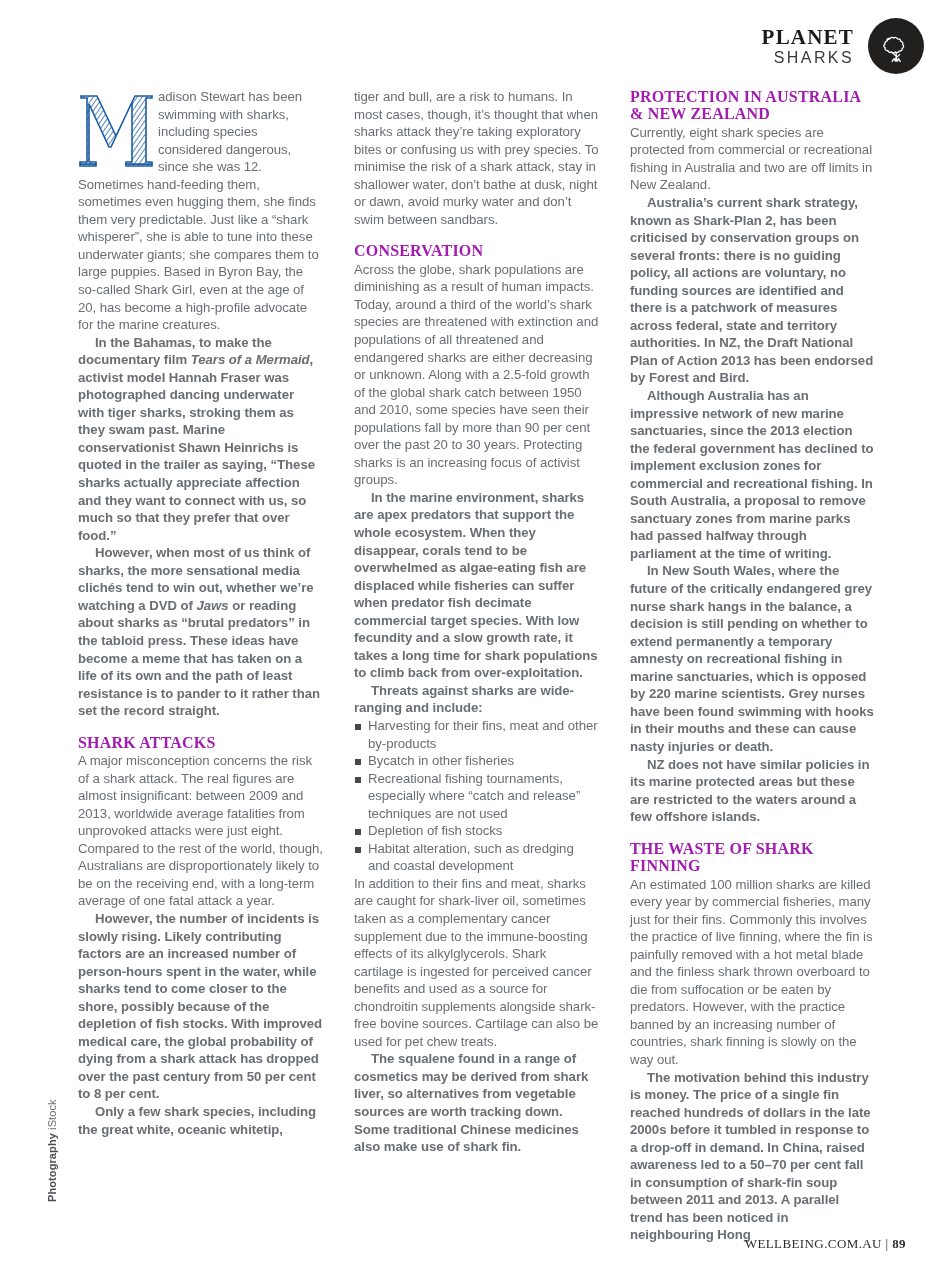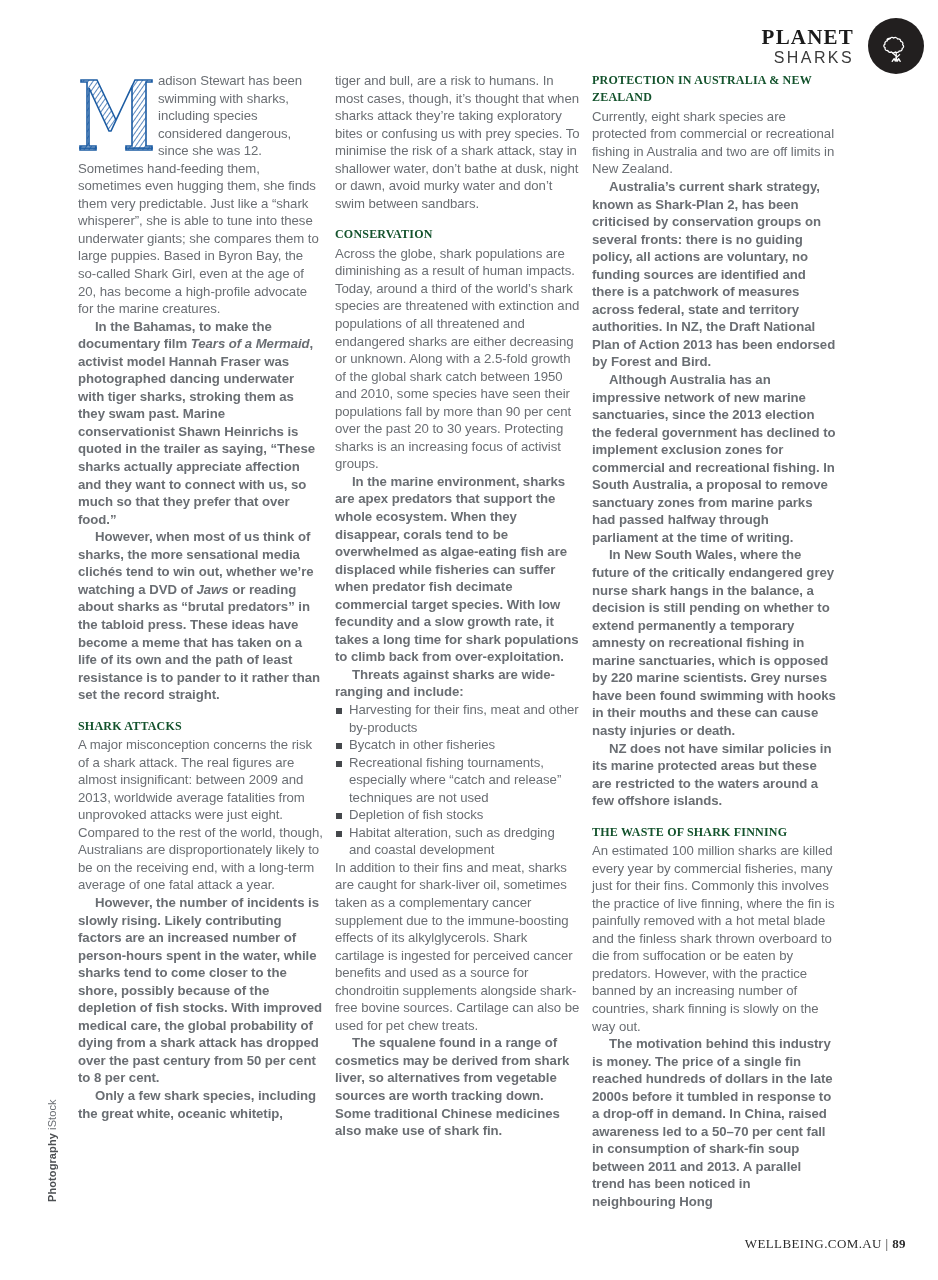--- a/index.html
+++ b/index.html
@@ -52,26 +52,26 @@
     border-radius: 50%;
     background: #221f1f;
     display: flex;
     align-items: center;
     justify-content: center;
   }
 
   
   .columns {
     position: absolute;
-    top: 72px;
+    top: 88px;
     left: 78px;
     width: 782px;
     height: 1112px;
     display: flex;
-    gap: 12px;
+    gap: 31px;
   }
   .col {
     width: 245px;
     flex: 0 0 245px;
   }
 
   
   .body-text {
     font-family: "Liberation Sans", sans-serif;
     font-size: 13.2px;
@@ -83,24 +83,24 @@
   }
   .body-text + .body-text {
     text-indent: 17px;
     font-weight: bold;
   }
   .body-text em { font-style: italic; }
 
   .section-head {
     font-family: "Liberation Serif", serif;
     font-weight: bold;
-    font-size: 12px;
+    font-size: 16px;
     line-height: 17.4px;
     letter-spacing: 0.2px;
-    color: #14532d;
+    color: #a21caf;
     margin: 14px 0 1px 0;
   }
   .col > .section-head:first-child { margin-top: 0; }
 
   
   .dropcap-para {
     position: relative;
     min-height: 86px;
   }
   .dropcap {

